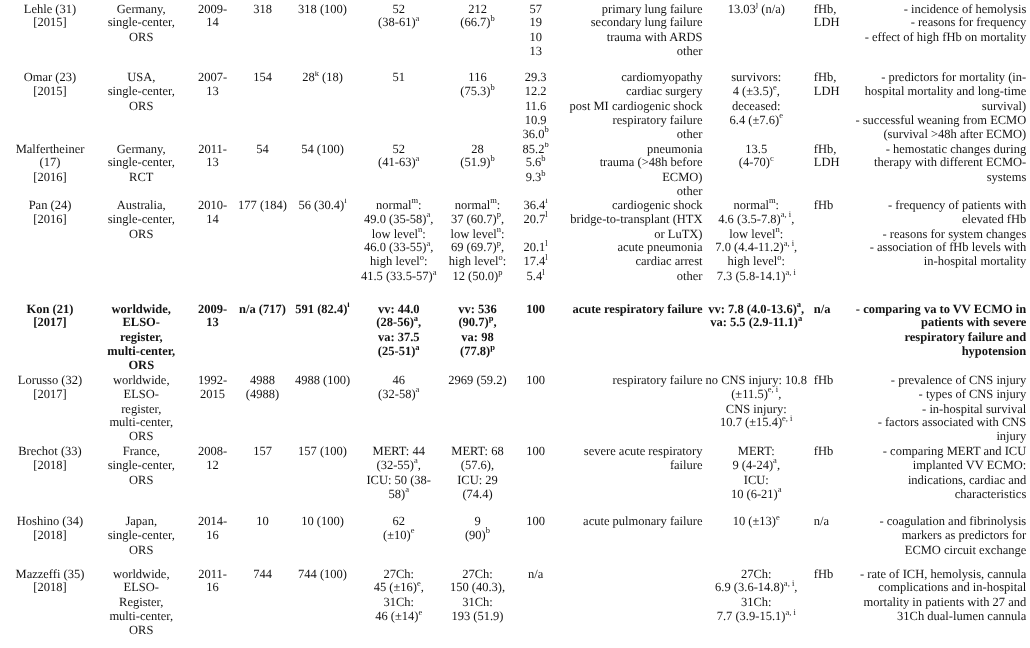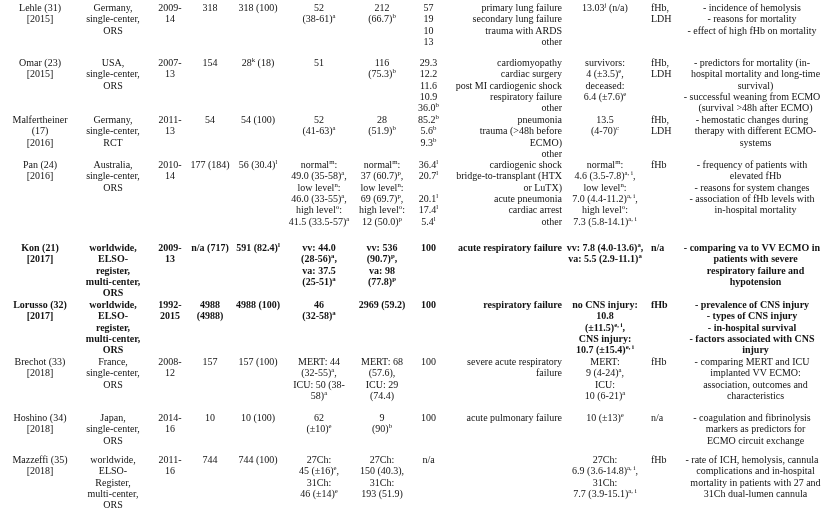--- a/index.html
+++ b/index.html
@@ -28,39 +28,39 @@
     line-height: 11.3px;
     white-space: pre-line;
     padding: 0 1px;
     text-align: center;
     overflow: hidden;
     word-wrap: break-word;
   }
   td.c-pct { text-align: center; padding-left: 4px; }
   td.c-diag { text-align: right; padding-left: 3px; }
   td.c-markers { text-align: left; padding-left: 4px; }
-  td.c-findings { text-align: center; padding-left: 3px; margin-left: 48px; }
+  td.c-findings { text-align: right; padding-left: 3px; margin-left: 48px; }
   sup {
     font-size: 6.8px;
     line-height: 0;
     vertical-align: super;
     letter-spacing: 0;
   }
   .finding {
     padding-left: 7px;
     text-indent: -7px;
     white-space: normal;
   }
   
   tr:nth-child(1) { height: 55px; font-family: Liberation Serif, serif; }
   tr:nth-child(2) { height: 57px; }
   tr:nth-child(3) { height: 43px; }
   tr:nth-child(4) { height: 83px; }
   tr:nth-child(5) { height: 57px; font-weight: bold; }
-  tr:nth-child(6) { height: 57px; font-weight: bold; }
+  tr:nth-child(6) { height: 57px; }
   tr:nth-child(7) { height: 56px; }
   tr:nth-child(8) { height: 42px; }
   tr:nth-child(9) { height: 68px; }
 </style>
 </head>
 <body>
 
 <div id="page">
   <table class="studies">
     <colgroup>
@@ -96,21 +96,21 @@
 19
 10
 13</td>
     <td class="c-diag">primary lung failure
 secondary lung failure
 trauma with ARDS
 other</td>
     <td class="c-dur">13.03<sup>j</sup> (n/a)</td>
     <td class="c-markers">fHb,
 LDH</td>
-    <td class="c-findings"><div class="finding">- incidence of hemolysis</div><div class="finding">- reasons for mortality</div><div class="finding">- effect of high fHb on mortality</div></td>
+    <td class="c-findings"><div class="finding">- incidence of hemolysis</div><div class="finding">- reasons for frequency</div><div class="finding">- effect of high fHb on mortality</div></td>
   </tr>
         <tr>
     <td class="c-study">Omar (23)
 [2015]</td>
     <td class="c-country">USA,
 single-center,
 ORS</td>
     <td class="c-period">2007-
 13</td>
     <td class="c-nincl">154</td>
@@ -274,21 +274,21 @@
 (57.6),
 ICU: 29
 (74.4)</td>
     <td class="c-pct">100</td>
     <td class="c-diag">severe acute respiratory failure</td>
     <td class="c-dur">MERT:
 9 (4-24)<sup>a</sup>,
 ICU:
 10 (6-21)<sup>a</sup></td>
     <td class="c-markers">fHb</td>
-    <td class="c-findings"><div class="finding">- comparing MERT and ICU implanted VV ECMO: association, outcomes and characteristics</div></td>
+    <td class="c-findings"><div class="finding">- comparing MERT and ICU implanted VV ECMO: indications, cardiac and characteristics</div></td>
   </tr>
         <tr>
     <td class="c-study">Hoshino (34)
 [2018]</td>
     <td class="c-country">Japan,
 single-center,
 ORS</td>
     <td class="c-period">2014-
 16</td>
     <td class="c-nincl">10</td>

